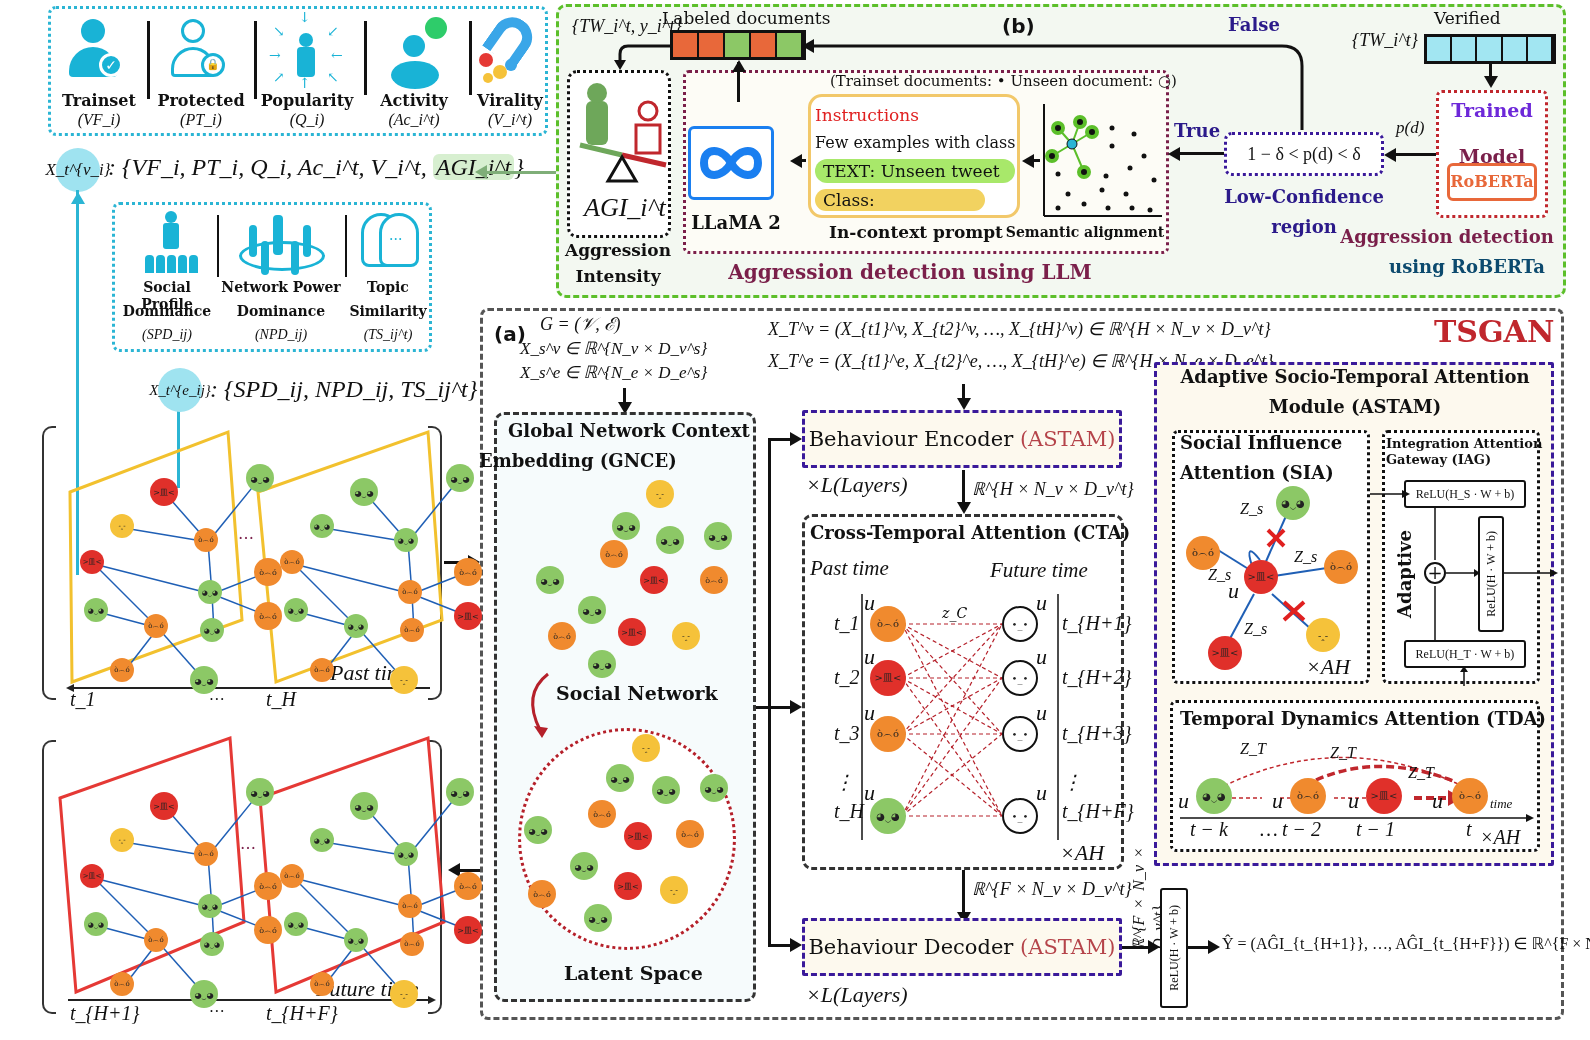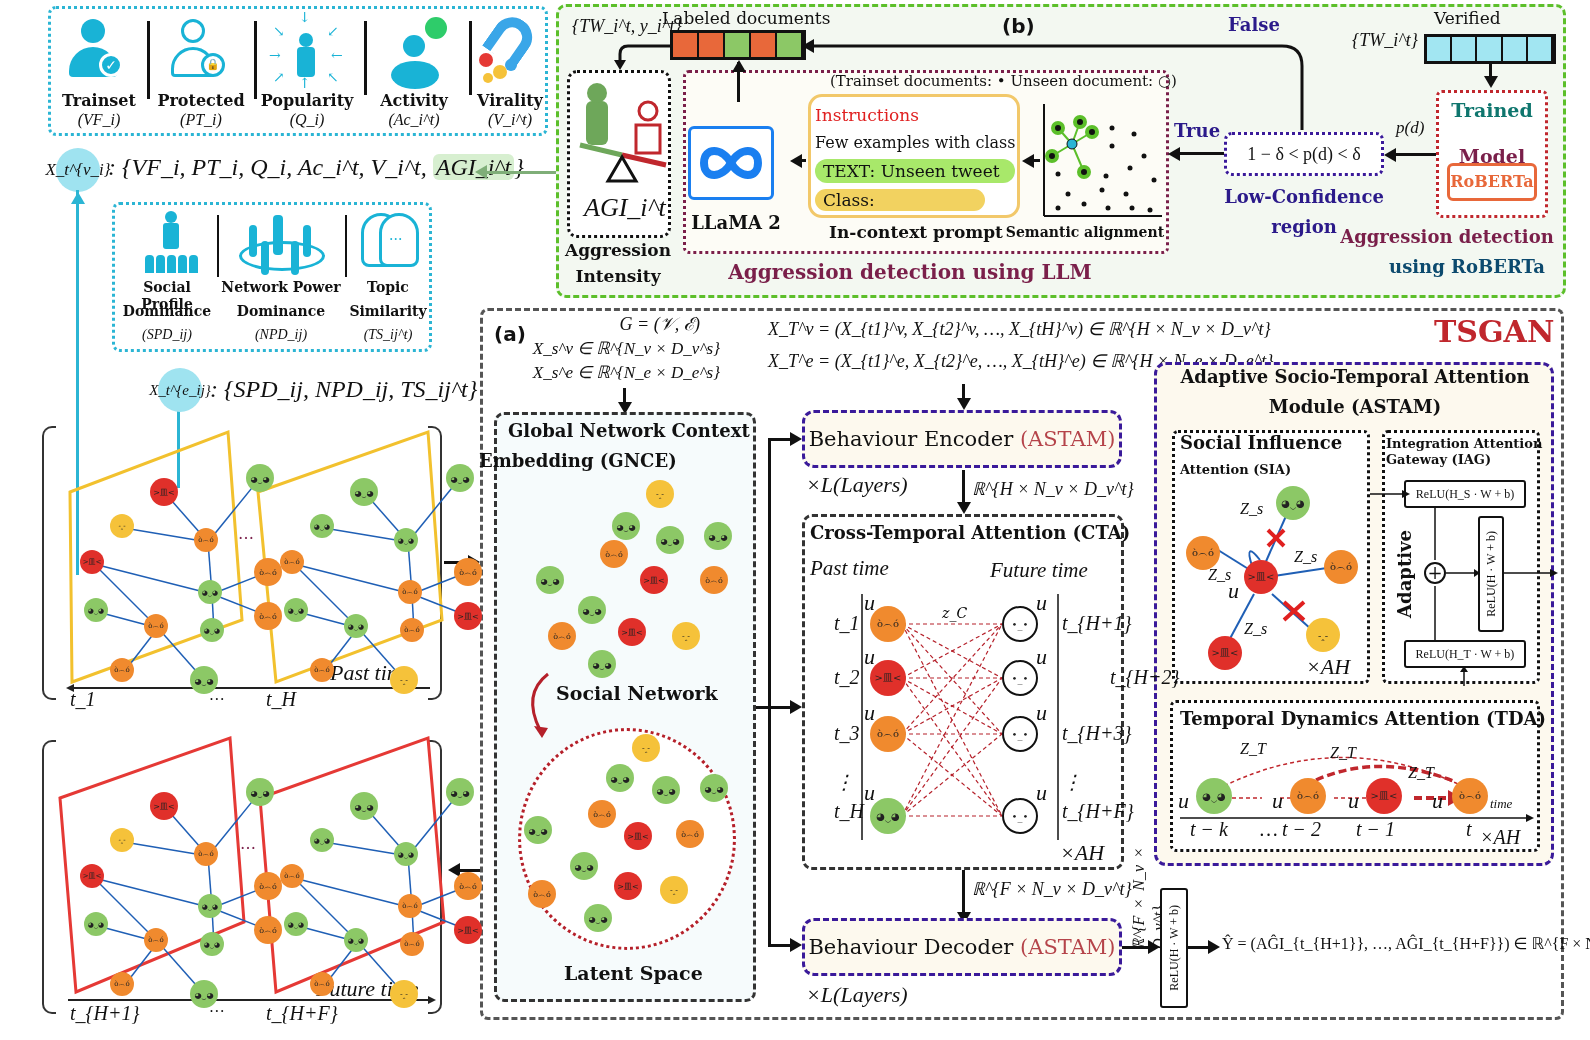--- a/index.html
+++ b/index.html
@@ -1,33 +1,33 @@
 <!DOCTYPE html>
 <html><head>
 <meta charset="utf-8">
 <style>
 *{box-sizing:border-box;margin:0;padding:0}
 body{width:1590px;height:1040px;background:#fff;position:relative;overflow:hidden;font-family:"DejaVu Serif",serif;color:#111}
 .abs{position:absolute}
 .math{font-family:"Liberation Serif",serif;font-style:italic}
 .bold{font-weight:bold}
-.center{text-align:right}
+.center{text-align:left}
 .dotted-cyan{border:3px dotted #2bb5d4;border-radius:8px}
 .sep{position:absolute;width:3px;background:#111}
 .lbl{font-size:16px;font-weight:bold;text-align:center;font-family:"DejaVu Serif",serif;line-height:1.2}
 .sub{font-size:16px;text-align:center;font-family:"Liberation Serif",serif;font-style:italic}
 .circle-node{position:absolute;border-radius:50%;background:#9fe3f0;display:flex;align-items:center;justify-content:center;font-family:"Liberation Serif",serif;font-style:italic;font-size:26px}
 .emoji{position:absolute;border-radius:50%;display:flex;align-items:center;justify-content:center;font-size:11px;color:#222}
 .green{background:#8cc866}
 .orange{background:#f08a2e}
 .red{background:#e0302a}
 .yellow{background:#f5c23a}
 .neutral{background:#fff;border:2px solid #111}
 .box-dash{border:3px dashed #333;border-radius:10px}
-.box-purple{border:3px dashed #3a1a9a;border-radius:12px;background:#fdf9ee}
+.box-purple{border:3px dashed #3a1a9a;border-radius:2px;background:#fdf9ee}
 .arrow-h{position:absolute;height:3px;background:#111}
 .arrow-v{position:absolute;width:3px;background:#111}
 .tri-r{position:absolute;width:0;height:0;border-top:7px solid transparent;border-bottom:7px solid transparent;border-left:12px solid #111}
 .tri-l{position:absolute;width:0;height:0;border-top:7px solid transparent;border-bottom:7px solid transparent;border-right:12px solid #111}
 .tri-d{position:absolute;width:0;height:0;border-left:7px solid transparent;border-right:7px solid transparent;border-top:12px solid #111}
 .tri-u{position:absolute;width:0;height:0;border-left:7px solid transparent;border-right:7px solid transparent;border-bottom:12px solid #111}
 .relu{position:absolute;border:2px solid #111;background:#fff;font-size:12px;font-family:"Liberation Serif",serif;display:flex;align-items:center;justify-content:center;border-radius:3px}
 .vert{writing-mode:vertical-rl;transform:rotate(180deg)}
 </style>
 </head>
@@ -291,21 +291,21 @@
 <div class="tri-l" style="left:1168px;top:147px"></div>
 <div class="arrow-h" style="left:1178px;top:152px;width:46px"></div>
 <div class="abs math" style="left:1224px;top:132px;width:160px;height:44px;border:3px dotted #3a1a9a;border-radius:8px;background:#fff;font-size:18px;display:flex;align-items:center;justify-content:center;font-style:normal">1 − δ &lt; p(d) &lt; δ</div>
 <div class="abs lbl" style="left:1214px;top:186px;width:180px;font-size:18px;color:#2b1a8a">Low-Confidence</div>
 <div class="abs lbl" style="left:1214px;top:216px;width:180px;font-size:18px;color:#2b1a8a">region</div>
 <div class="tri-l" style="left:1384px;top:148px"></div>
 <div class="arrow-h" style="left:1394px;top:153px;width:44px"></div>
 <div class="abs math" style="left:1396px;top:118px;font-size:17px">p(d)</div>
 
 <div class="abs" style="left:1436px;top:90px;width:112px;height:128px;border:3px dotted #c0272d;border-radius:6px;background:#fff">
-  <div class="abs lbl" style="left:0;top:6px;width:106px;font-size:19px;color:#0f766e">Trained</div>
+  <div class="abs lbl" style="left:0;top:6px;width:106px;font-size:19px;color:#6d28d9">Trained</div>
   <div class="abs lbl" style="left:0;top:52px;width:106px;font-size:19px;color:#7a1f4a">Model</div>
   <div class="abs lbl" style="left:8px;top:70px;width:90px;height:38px;border:3px solid #e8683a;border-radius:6px;color:#e8683a;font-size:16px;line-height:32px">RoBERTa</div>
 </div>
 <div class="abs lbl" style="left:1340px;top:226px;width:214px;font-size:18px;color:#7a1f4a">Aggression detection</div>
 <div class="abs lbl" style="left:1380px;top:256px;width:174px;font-size:18px;color:#0c4a6e">using RoBERTa</div>
 
 <div class="abs" style="left:480px;top:308px;width:1084px;height:712px;border:3px dashed #555;border-radius:8px"></div>
 <div class="abs bold" style="left:494px;top:322px;font-size:20px;font-family:'DejaVu Sans',sans-serif">(a)</div>
 <div class="abs bold" style="left:1434px;top:314px;font-size:30px;color:#c0272d">TSGAN</div>
 <div class="abs math center" style="left:540px;top:314px;width:160px;font-size:18px">G = (𝒱, ℰ)</div>
@@ -393,21 +393,21 @@
 <div class="arrow-h" style="left:1188px;top:946px;width:22px"></div>
 <div class="tri-r" style="left:1208px;top:940px"></div>
 <div class="abs math" style="left:1222px;top:934px;font-size:16px;white-space:nowrap;font-style:normal">Ŷ = (AĜI_{t_{H+1}}, …, AĜI_{t_{H+F}}) ∈ ℝ^{F × N_v × 1}</div>
 
 <div class="abs box-purple" style="left:1154px;top:362px;width:400px;height:504px"></div>
 <div class="abs lbl" style="left:1160px;top:366px;width:390px;font-size:18px">Adaptive Socio-Temporal Attention</div>
 <div class="abs lbl" style="left:1160px;top:396px;width:390px;font-size:18px">Module (ASTAM)</div>
 
 <div class="abs" style="left:1172px;top:430px;width:198px;height:254px;border:3px dotted #111;border-radius:6px;background:#fff"></div>
 <div class="abs bold" style="left:1180px;top:432px;font-size:18px">Social Influence</div>
-<div class="abs bold" style="left:1180px;top:462px;font-size:13px">Attention (SIA)</div>
+<div class="abs bold" style="left:1180px;top:462px;font-size:18px">Attention (SIA)</div>
 <svg class="abs" style="left:1172px;top:430px" width="198" height="254">
   <g stroke="#1f5fb5" stroke-width="2" fill="none">
     <line x1="30" y1="110" x2="78" y2="140"></line>
       <line x1="168" y1="136" x2="102" y2="146"></line>
     <line x1="54" y1="216" x2="82" y2="164"></line>
       <line x1="140" y1="200" x2="100" y2="164"></line>
     <line x1="92" y1="136" x2="114" y2="86"></line>
       <path d="M80,136 Q72,110 88,130"></path>
   </g>
   <g stroke="#e02020" stroke-width="4">
@@ -610,21 +610,21 @@
 <div class="emoji neutral" style="left: 1002px; top: 606px; width: 36px; height: 36px; font-size: 10px;">•_•</div>
 <div class="emoji neutral" style="left: 1002px; top: 660px; width: 36px; height: 36px; font-size: 10px;">•_•</div>
 <div class="emoji neutral" style="left: 1002px; top: 716px; width: 36px; height: 36px; font-size: 10px;">•_•</div>
 <div class="emoji neutral" style="left: 1002px; top: 798px; width: 36px; height: 36px; font-size: 10px;">•_•</div>
 <div class="abs math" style="left: 834px; top: 612px; font-size: 20px; white-space: nowrap;">t_1</div>
 <div class="abs math" style="left: 834px; top: 666px; font-size: 20px; white-space: nowrap;">t_2</div>
 <div class="abs math" style="left: 834px; top: 722px; font-size: 20px; white-space: nowrap;">t_3</div>
 <div class="abs math" style="left: 834px; top: 770px; font-size: 20px; white-space: nowrap;">⋮</div>
 <div class="abs math" style="left: 834px; top: 800px; font-size: 20px; white-space: nowrap;">t_H</div>
 <div class="abs math" style="left: 1062px; top: 612px; font-size: 20px; white-space: nowrap;">t_{H+1}</div>
-<div class="abs math" style="left: 1062px; top: 666px; font-size: 20px; white-space: nowrap; margin-left: 48px;">t_{H+2}</div>
+<div class="abs math" style="left: 1062px; top: 666px; font-size: 20px; white-space: nowrap;">t_{H+2}</div>
 <div class="abs math" style="left: 1062px; top: 722px; font-size: 20px; white-space: nowrap;">t_{H+3}</div>
 <div class="abs math" style="left: 1062px; top: 770px; font-size: 20px; white-space: nowrap;">⋮</div>
 <div class="abs math" style="left: 1062px; top: 800px; font-size: 20px; white-space: nowrap;">t_{H+F}</div>
 <div class="abs math" style="left: 864px; top: 590px; font-size: 22px; white-space: nowrap;">u</div>
 <div class="abs math" style="left: 1036px; top: 590px; font-size: 22px; white-space: nowrap;">u</div>
 <div class="abs math" style="left: 864px; top: 644px; font-size: 22px; white-space: nowrap;">u</div>
 <div class="abs math" style="left: 1036px; top: 644px; font-size: 22px; white-space: nowrap;">u</div>
 <div class="abs math" style="left: 864px; top: 700px; font-size: 22px; white-space: nowrap;">u</div>
 <div class="abs math" style="left: 1036px; top: 700px; font-size: 22px; white-space: nowrap;">u</div>
 <div class="abs math" style="left: 864px; top: 780px; font-size: 22px; white-space: nowrap;">u</div>

